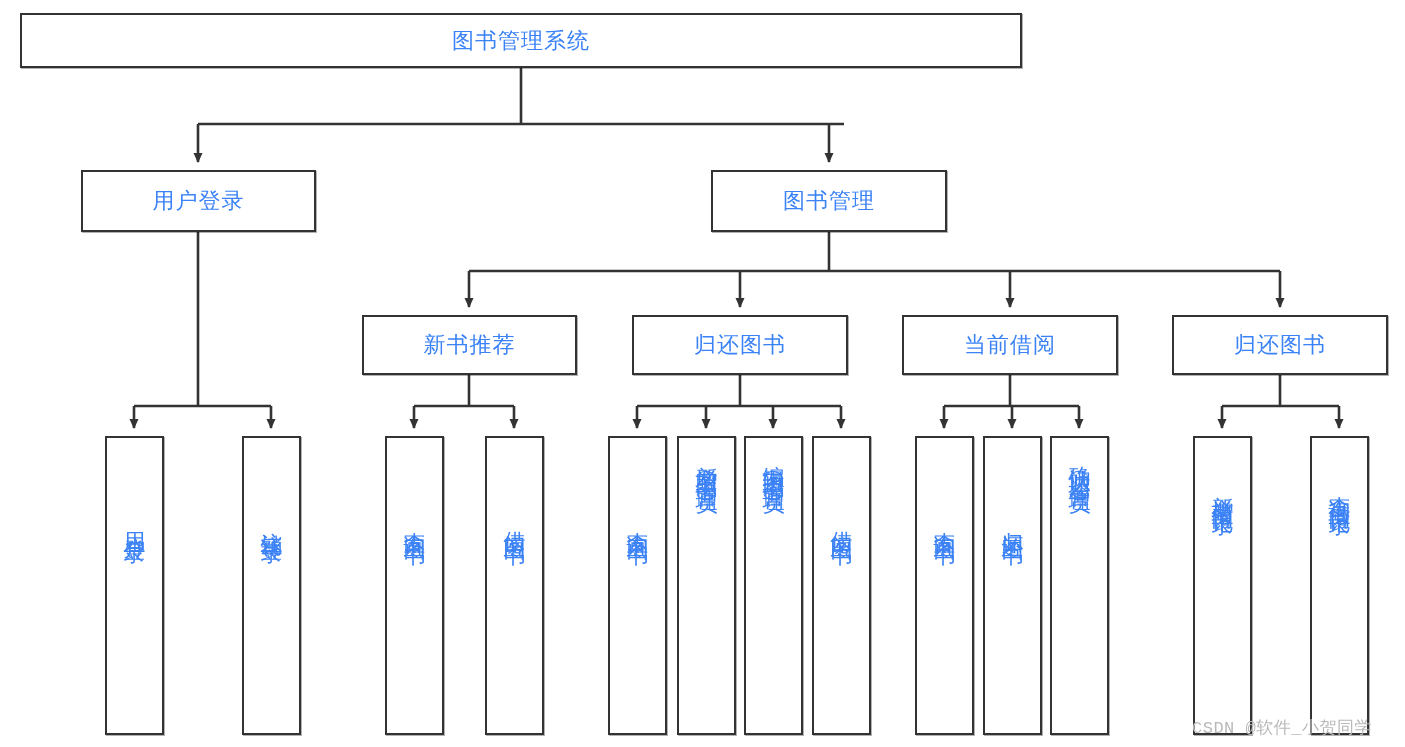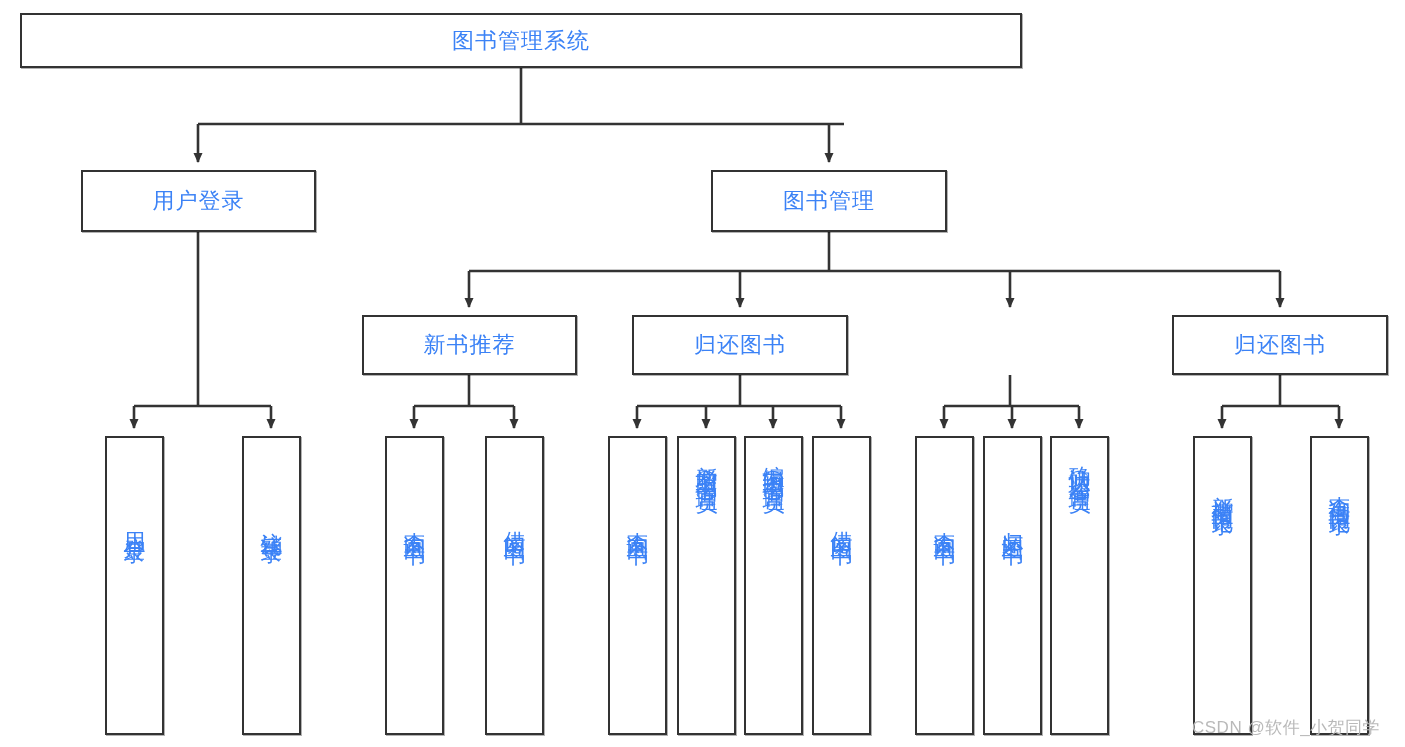--- a/index.html
+++ b/index.html
@@ -51,20 +51,21 @@
     letter-spacing:4px;
     font-size:22px;
     line-height:1;
   }
   .watermark{
     position:absolute;
     font-size:17px;
     color:#b9b9b9;
     white-space:nowrap;
     letter-spacing:0.5px;
+    font-family:Liberation Mono, monospace;
   }
 </style>
 </head>
 <body>
 
 <div id="canvas">
 
   <svg class="edges" viewBox="0 0 1405 747" xmlns="http://www.w3.org/2000/svg">
     <defs>
       <marker id="arrow" markerWidth="12" markerHeight="12" refX="9" refY="4.5" orient="auto" markerUnits="userSpaceOnUse">
@@ -125,20 +126,23 @@
   <div class="node" style="left:362px;top:315px;width:215px;height:60px;">
     <span class="label">新书推荐</span>
   </div>
 
   <div class="node" style="left:711px;top:170px;width:236px;height:62px;">
     <span class="label">图书管理</span>
   </div>
   <div class="node" style="left:632px;top:315px;width:216px;height:60px;">
     <span class="label">归还图书</span>
   </div>
+  <div class="node" style="left:902px;top:315px;width:216px;height:60px;">
+    <span class="label">当前借阅</span>
+  </div>
   <div class="node" style="left:1172px;top:315px;width:216px;height:60px;">
     <span class="label">归还图书</span>
   </div>
 
   <div class="node vertical" style="left:105px;top:436px;width:59px;height:299px;padding-top:76px;">
     <span class="label">用户登录</span>
   </div>
   <div class="node vertical" style="left:242px;top:436px;width:59px;height:299px;padding-top:76px;">
     <span class="label">注销登录</span>
   </div>

